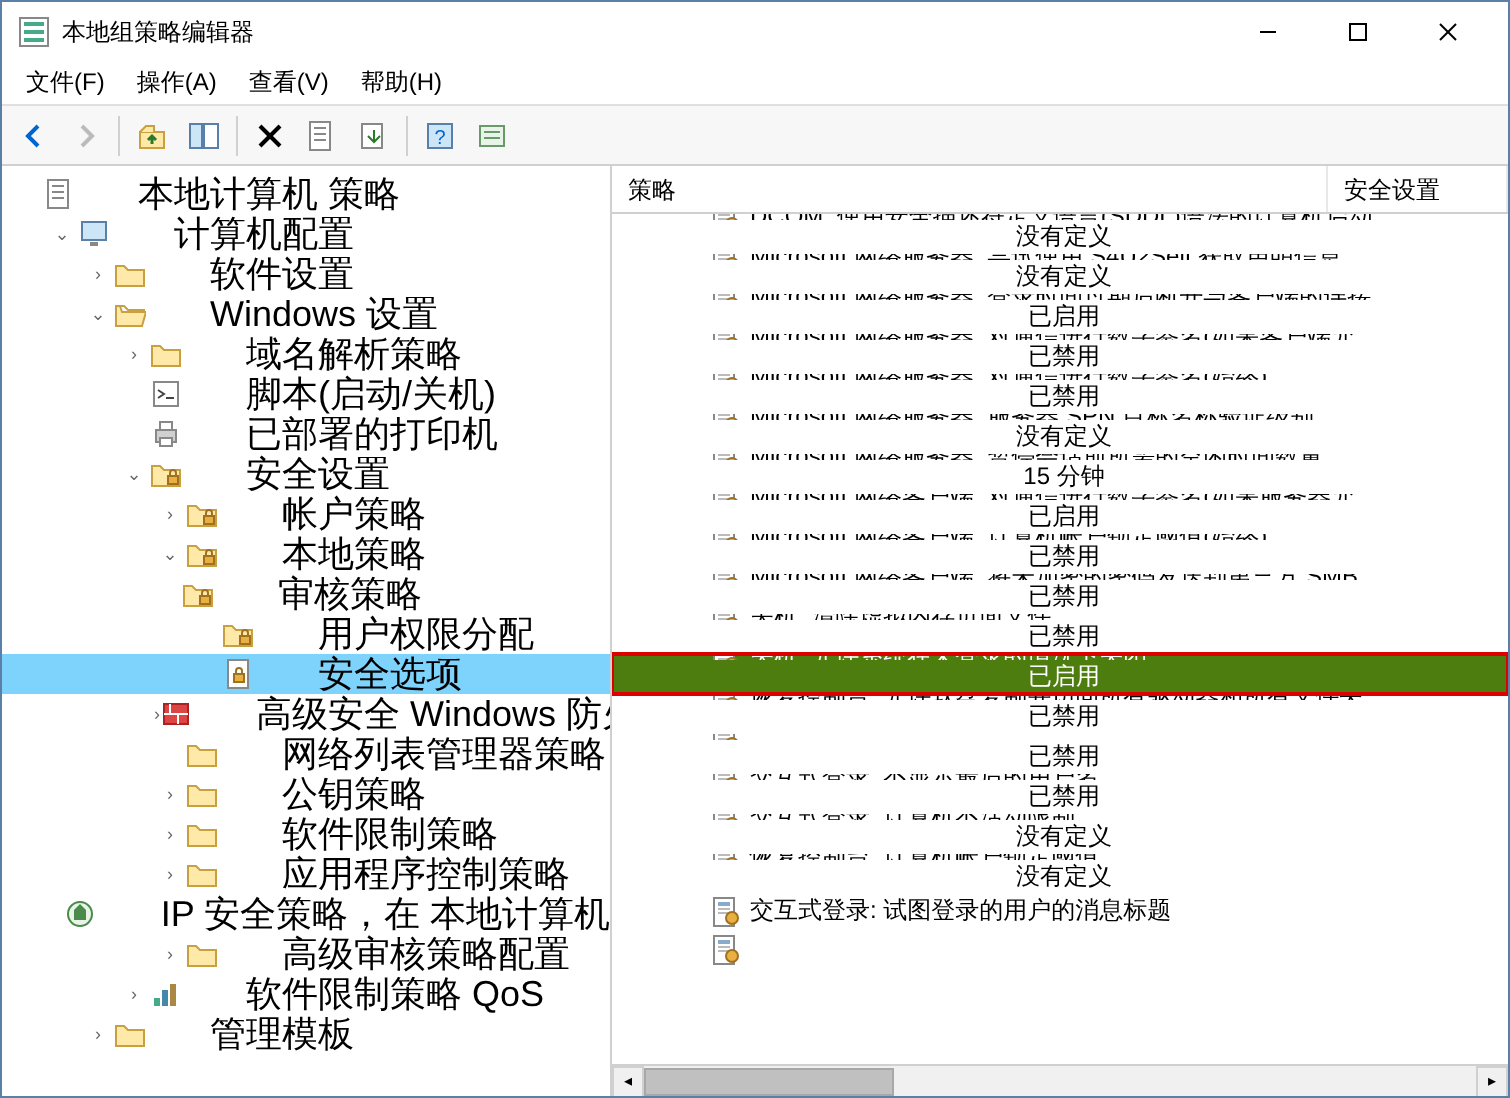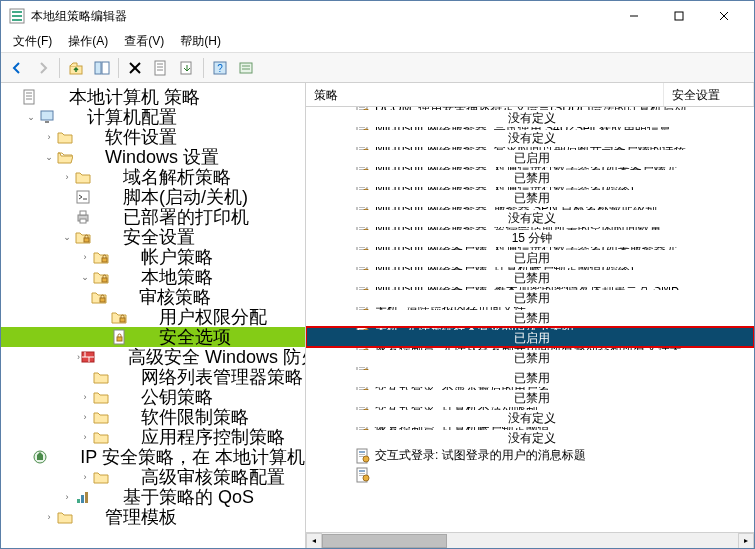--- a/index.html
+++ b/index.html
@@ -11,29 +11,29 @@
 .win-controls { display: flex; }
 .win-btn { width: 45px; height: 30px; display: flex; align-items: center; justify-content: center; cursor: pointer; }
 .menubar { height: 22px; display: flex; align-items: center; padding: 0 4px; background: #fff; border-bottom: 1px solid #e0e0e0; }
 .menu-item { padding: 2px 8px; cursor: pointer; }
 .toolbar { height: 30px; display: flex; align-items: center; padding: 0 4px; gap: 2px; background: #f7f7f7; border-bottom: 1px solid #d0d0d0; }
 .tb-btn { width: 24px; height: 24px; display: flex; align-items: center; justify-content: center; cursor: pointer; border: 1px solid transparent; }
 .tb-sep { width: 1px; height: 20px; background: #d0d0d0; margin: 0 2px; }
 .content { flex: 1; display: flex; overflow: hidden; }
 .tree-pane { width: 305px; border-right: 1px solid #d0d0d0; overflow: auto; padding: 4px 0; background: #fff; }
 .tree-node { display: flex; align-items: center; height: 20px; cursor: pointer; white-space: nowrap; }
-.tree-node.selected { background: #84cc16; }
+.tree-node.selected { background: #7dd3fc; }
 .expander { width: 16px; height: 16px; display: flex; align-items: center; justify-content: center; font-size: 9px; color: #666; }
 .node-icon { width: 16px; height: 16px; margin-right: 4px; flex-shrink: 0; }
 .node-label { font-size: 18px; margin-left: 28px; }
 .list-header { height: 24px; display: flex; border-bottom: 1px solid #d0d0d0; background: #fff; }
 .list-header-col { padding: 4px 8px; border-right: 1px solid #e8e8e8; font-size: 12px; }
 .list-body { flex: 1; overflow: auto; }
 .list-row { display: flex; align-items: center; height: 20px; cursor: pointer; flex-direction: column; }
-.list-row.selected { background: #0c4a6e; color: #fff; }
+.list-row.selected { background: #4d7c0f; color: #fff; }
 .list-row.selected.highlighted { outline: 2px solid #d00; outline-offset: -1px; }
 .list-col1 { width: 358px; display: flex; align-items: center; padding-left: 4px; overflow: hidden; white-space: nowrap; }
 .list-col2 { flex: 1; padding-left: 4px; white-space: nowrap; }
 .pol-icon { width: 16px; height: 16px; margin-right: 4px; flex-shrink: 0; }
 .tree-pane::-webkit-scrollbar, .list-body::-webkit-scrollbar { width: 16px; height: 16px; }
 .tree-pane::-webkit-scrollbar-track, .list-body::-webkit-scrollbar-track { background: #f0f0f0; }
 .tree-pane::-webkit-scrollbar-thumb, .list-body::-webkit-scrollbar-thumb { background: #c0c0c0; border: 1px solid #a8a8a8; }
 .tree-pane::-webkit-scrollbar-button, .list-body::-webkit-scrollbar-button { background: #f0f0f0; border: 1px solid #d0d0d0; height: 16px; width: 16px; }
 .list-pane-wrap { flex: 1; display: flex; flex-direction: column; overflow: hidden; position: relative; }
 .list-hscroll { height: 16px; background: #f0f0f0; border-top: 1px solid #d0d0d0; display: flex; align-items: center; }
@@ -311,21 +311,21 @@
             </svg>
             <span class="node-label">高级审核策略配置</span>
           </div>
           <div class="tree-node" style="padding-left: 58px;">
             <span class="expander">›</span>
             <svg class="node-icon" viewBox="0 0 16 16">
               <rect x="2" y="10" width="3" height="4" fill="#4a8"></rect>
               <rect x="6" y="6" width="3" height="8" fill="#48a"></rect>
               <rect x="10" y="3" width="3" height="11" fill="#a84"></rect>
             </svg>
-            <span class="node-label">基于策略的 QoS</span>
+            <span class="node-label">软件限制策略 QoS</span>
           </div>
           <div class="tree-node" style="padding-left: 40px;">
             <span class="expander">›</span>
             <svg class="node-icon" viewBox="0 0 16 16">
               <path d="M1 4 L1 14 L15 14 L15 6 L7 6 L5 4 Z" fill="#ffe9a8" stroke="#c8a040"></path>
             </svg>
             <span class="node-label">管理模板</span>
           </div>
         </div>
     </div>

